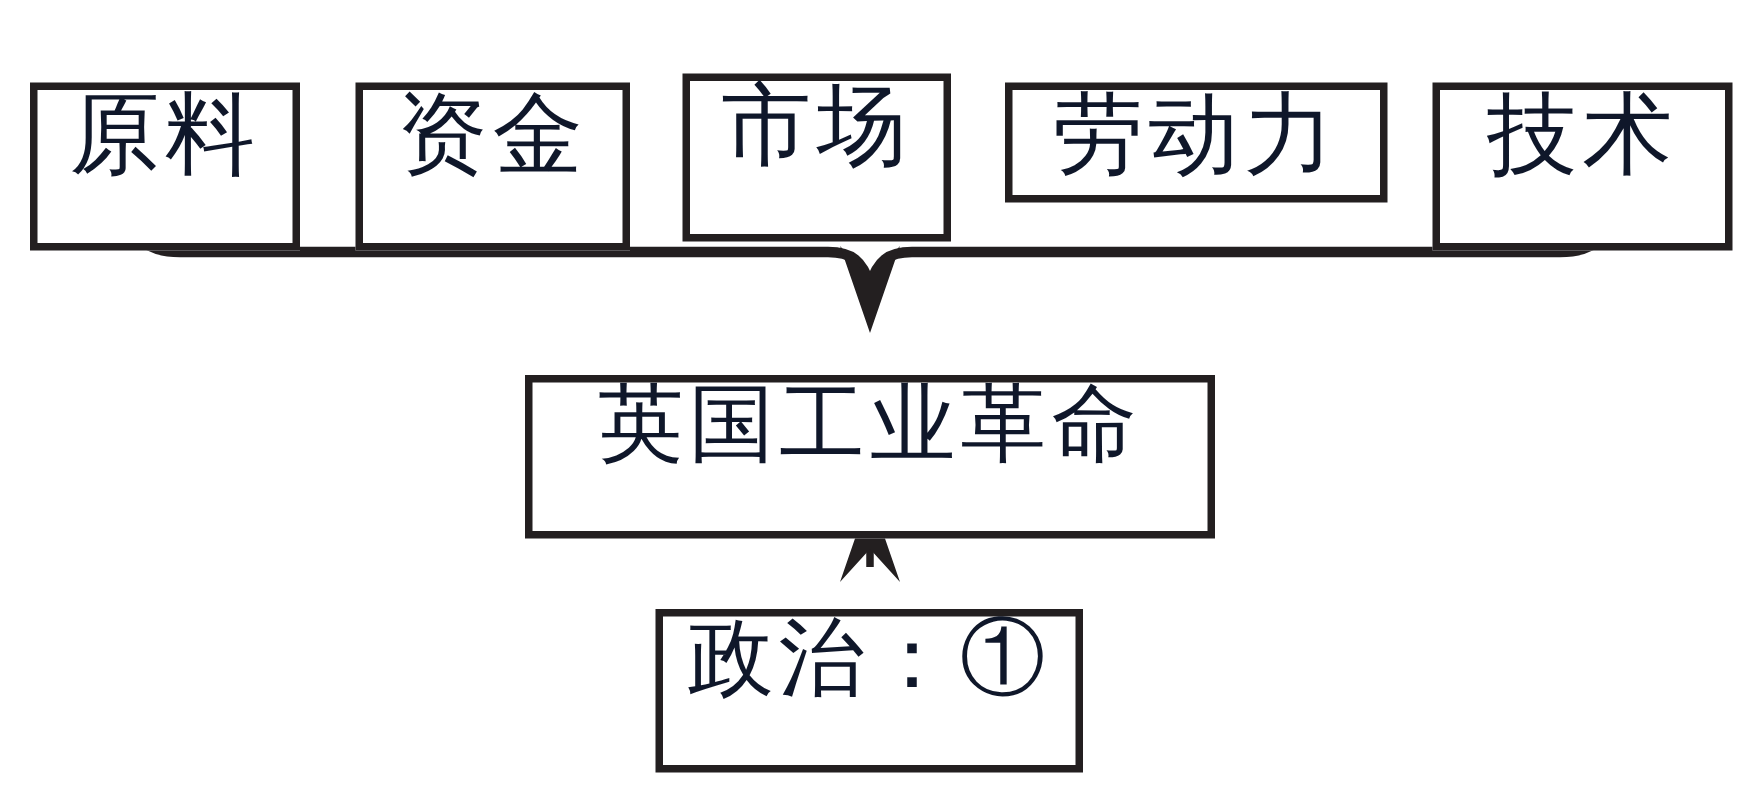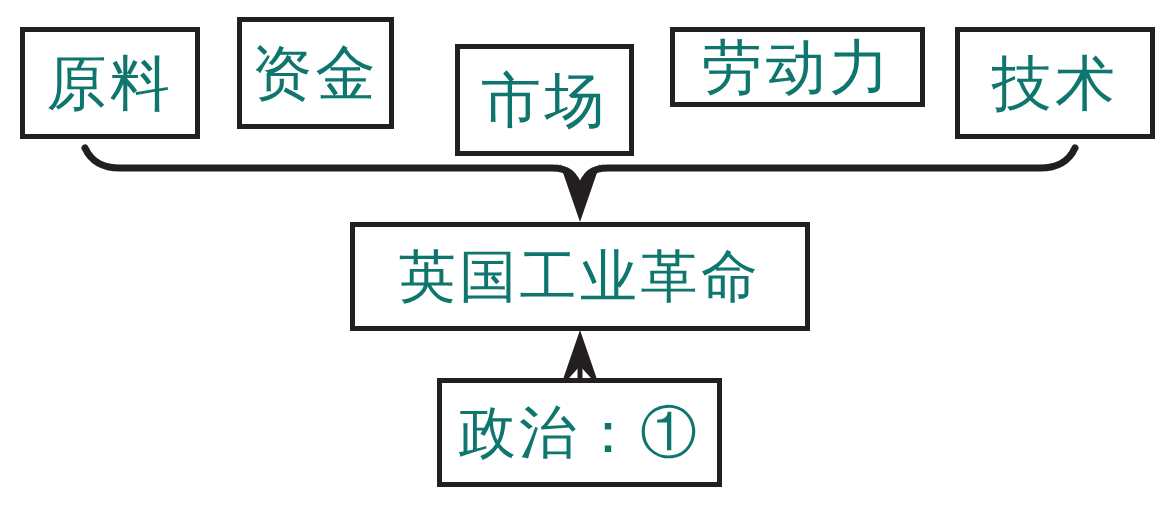--- a/index.html
+++ b/index.html
@@ -17,35 +17,35 @@
     height: 523px;
     background: #ffffff;
     overflow: hidden;
   }
   .node {
     position: absolute;
     box-sizing: border-box;
     border: 5px solid #231f20;
     background: #ffffff;
     display: flex;
-    align-items: center;
     justify-content: center;
-    color: #0f766e;
+    color: #0f172a;
     line-height: 1;
     white-space: nowrap;
+    margin-top: 28px;
   }
   .node .label {
     display: block;
     letter-spacing: 0.06em;
     font-weight: 500;
   }
   
   #box-raw-materials { left: 20px;  top: 27px;  width: 180px; height: 112px; }
-  #box-capital       { left: 237px; top: 17px;  width: 157px; height: 112px; }
-  #box-market        { left: 455px; top: 44px;  width: 179px; height: 112px; }
+  #box-capital       { left: 237px; top: 27px;  width: 183px; height: 112px; }
+  #box-market        { left: 455px; top: 21px;  width: 179px; height: 112px; }
   #box-labor         { left: 670px; top: 27px;  width: 255px; height: 80px; }
   #box-technology    { left: 955px; top: 27px;  width: 200px; height: 112px; }
   .top-row .label { font-size: 60px; }
 
   
   #box-revolution { left: 350px; top: 222px; width: 460px; height: 109px; }
   #box-revolution .label { font-size: 57px; }
 
   
   #box-politics { left: 437px; top: 378px; width: 285px; height: 109px; }

